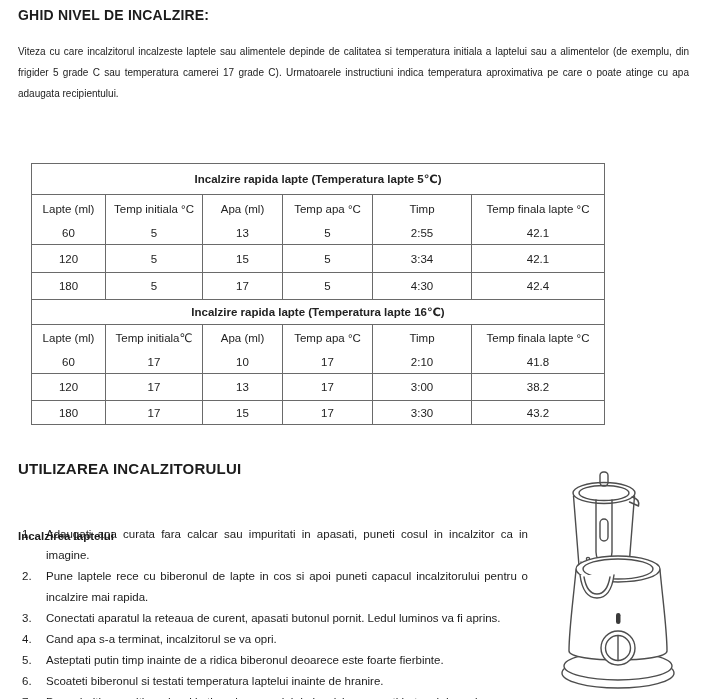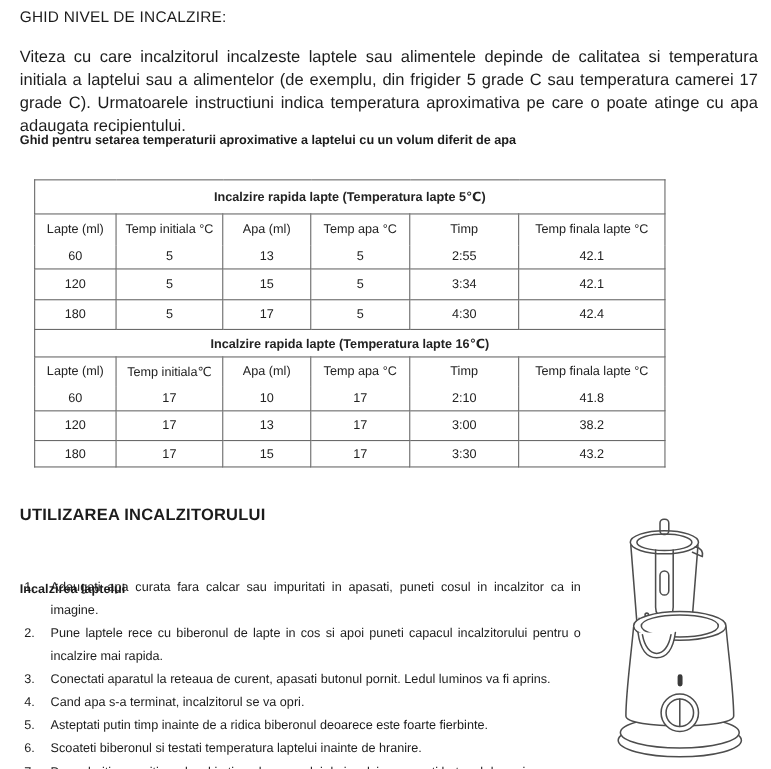--- a/index.html
+++ b/index.html
@@ -1,20 +1,20 @@
 <!DOCTYPE html>
 <html><head>
 <meta charset="utf-8">
 <style>
   html,body{margin:0;padding:0;background:#fff;}
   .page{position:relative;width:701px;height:699px;background:#fff;overflow:hidden;
         font-family:"Liberation Sans","DejaVu Sans",sans-serif;color:#1c1c1c;}
   .abs{position:absolute;}
-  .h1{left:18px;top:7px;font-size:14px;font-weight:400;letter-spacing:.2px;}
-  .intro{left:18px;top:41px;width:671px;font-size:15px;line-height:21px;text-align:justify;}
+  .h1{left:18px;top:7px;font-size:14px;font-weight:700;letter-spacing:.2px;}
+  .intro{left:18px;top:41px;width:671px;font-size:10px;line-height:21px;text-align:justify;}
   .caption{left:18px;top:122px;font-size:11.5px;font-weight:700;}
   table.guide{position:absolute;left:19px;top:163px;border-collapse:collapse;table-layout:fixed;width:573px;margin-left:12px;}
   table.guide td{border:1px solid #6a6a6a;text-align:center;vertical-align:middle;
                  font-size:11.5px;color:#222;padding:0;overflow:hidden;}
   td.ttl{font-weight:700;font-size:12px;color:#111;}
   tr.first td{border-top:hidden;}
   tr.h31{height:31px;} tr.h28{height:28px;} tr.h27{height:27px;} tr.h26{height:26px;}
   tr.h25{height:25px;} tr.h24{height:24px;} tr.h23{height:23px;} tr.h22{height:22px;}
   col.c0{width:74px;} col.c1{width:97px;} col.c2{width:80px;}
   col.c3{width:90px;} col.c4{width:99px;} col.c5{width:133px;}
@@ -28,21 +28,20 @@
 </style>
 </head>
 <body>
 
 <div class="page">
 
   <div class="abs h1">GHID NIVEL DE INCALZIRE:</div>
 
   <div class="abs intro">Viteza cu care incalzitorul incalzeste laptele sau alimentele depinde de calitatea si temperatura initiala a laptelui sau a alimentelor (de exemplu, din frigider 5 grade C sau temperatura camerei 17 grade C). Urmatoarele instructiuni indica temperatura aproximativa pe care o poate atinge cu apa adaugata recipientului.</div>
 
-  <div class="abs caption">Ghid pentru setarea temperaturii aproximative a laptelui cu un volum diferit de apa</div>
 
   <table class="guide">
     <colgroup>
         <col class="c0">
         <col class="c1">
         <col class="c2">
         <col class="c3">
         <col class="c4">
         <col class="c5">
       </colgroup>

